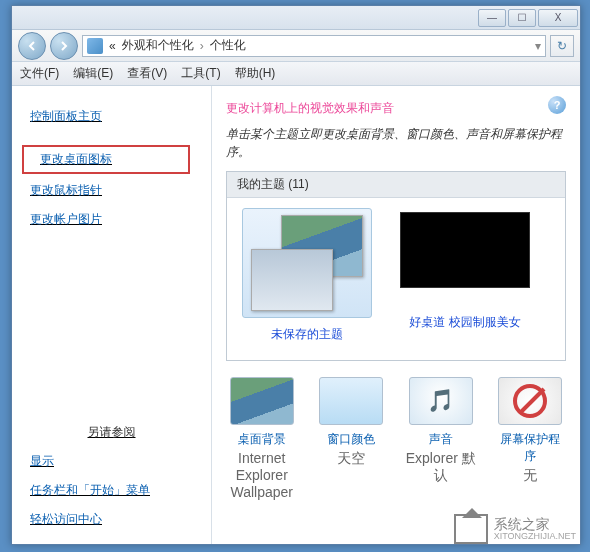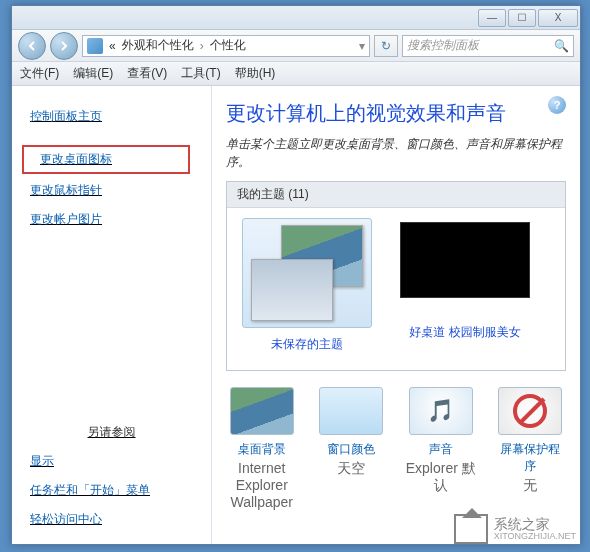--- a/index.html
+++ b/index.html
@@ -20,21 +20,21 @@
 .menubar { height: 24px; background: linear-gradient(#f4f6f9,#e4e8ee); display: flex; align-items: center; padding: 0 8px; gap: 14px; border-bottom: 1px solid #c8d4e0; color: #333; }
 .menu-item { cursor: pointer; }
 .content { flex: 1; display: flex; overflow: hidden; }
 .sidebar { width: 200px; background: #fff; border-right: 1px solid #d8e0e8; padding: 16px 0 10px 0; display: flex; flex-direction: column; text-decoration: underline; }
 .sidebar-link { padding: 6px 18px; color: #0a5fb0; cursor: pointer; }
 .sidebar-link.highlight { border: 2px solid #d04040; padding: 4px 16px; margin: 2px 21px 2px 10px; }
 .sidebar-spacer { flex: 1; }
 .sidebar-heading { padding: 6px 18px; color: #333; text-align: center; }
 .main { flex: 1; padding: 14px 14px 10px 14px; overflow: hidden; position: relative; }
 .help-icon { position: absolute; top: 10px; right: 14px; width: 18px; height: 18px; border-radius: 50%; background: radial-gradient(circle at 30% 30%,#c8e0f8,#5a9fd8); color: #fff; font-weight: bold; display: flex; align-items: center; justify-content: center; font-size: 11px; cursor: pointer; }
-.main-title { color: #1d4ed8; font-size: 20px; margin-bottom: 8px; }
+.main-title { color: #ec4899; font-size: 12px; margin-bottom: 8px; }
 .main-desc { color: #333; font-size: 12px; line-height: 1.5; margin-bottom: 10px; max-width: 340px; font-style: italic; }
 .themes-box { border: 1px solid #c0cad4; height: 190px; overflow: hidden; }
 .themes-header { background: #e8ecf0; padding: 4px 10px; font-size: 12px; color: #333; border-bottom: 1px solid #d0d8e0; }
 .themes-row { display: flex; gap: 18px; padding: 10px 10px 2px 10px; }
 .theme-item { width: 140px; text-align: center; font-size: 12px; color: #1d4ed8; }
 .theme-thumb { width: 130px; height: 110px; margin: 0 auto 8px auto; position: relative; }
 .theme-thumb.selected { background: linear-gradient(#eaf3fc,#d0e4f6); border: 1px solid #a8c8e0; border-radius: 3px; padding: 6px; }
 .mini-img { position: absolute; width: 82px; height: 62px; border: 1px solid #aaa; box-shadow: 1px 1px 3px rgba(0,0,0,0.3); background: linear-gradient(160deg,#6a9f7a 35%,#4a7fa8 35% 70%,#8fb8d0 70%); }
 .mini-img.a { top: 6px; right: 8px; }
 .mini-img.b { top: 40px; left: 8px; background: linear-gradient(#b8c8d8,#e0e8f0); }
@@ -80,24 +80,20 @@
     </div>
     <div class="addressbar">
       <span class="addr-icon"></span>
       <span>«</span>
       <span>外观和个性化</span>
       <span class="addr-sep">›</span>
       <span>个性化</span>
       <span class="addr-drop">▾</span>
     </div>
     <div class="refresh-btn">↻</div>
-    <div class="searchbar">
-      <span>搜索控制面板</span>
-      <span class="mag">🔍</span>
-    </div>
   </div>
 
   <div class="menubar">
     <span class="menu-item">文件(F)</span>
     <span class="menu-item">编辑(E)</span>
     <span class="menu-item">查看(V)</span>
     <span class="menu-item">工具(T)</span>
     <span class="menu-item">帮助(H)</span>
   </div>
 

